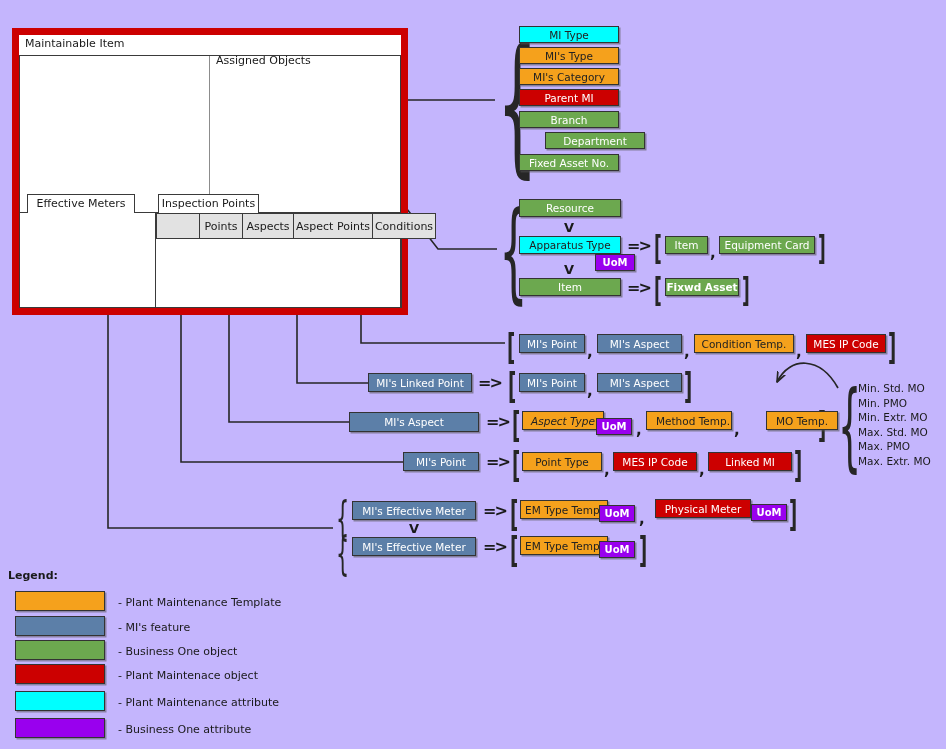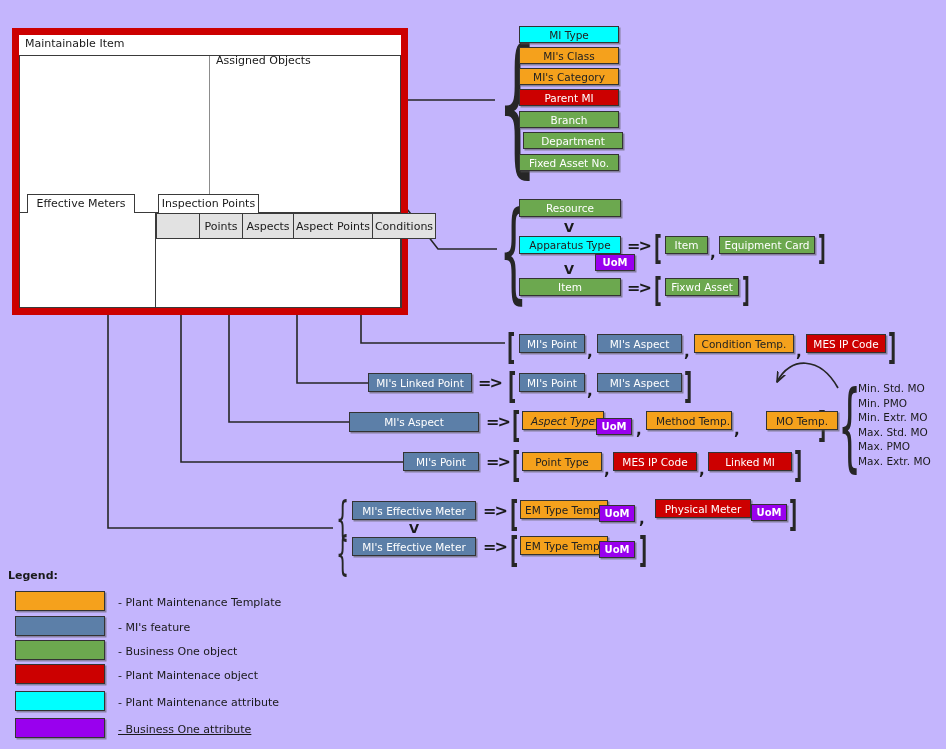--- a/index.html
+++ b/index.html
@@ -293,25 +293,25 @@
 
   <div class="ip-head" style="left:156px; top:213px; width:44px;"></div>
   <div class="ip-head" style="left:199px; top:213px; width:44px;">Points</div>
   <div class="ip-head" style="left:242px; top:213px; width:52px;">Aspects</div>
   <div class="ip-head" style="left:293px; top:213px; width:80px;">Aspect Points</div>
   <div class="ip-head" style="left:372px; top:213px; width:64px;">Conditions</div>
 
   <div class="glyph" style="left:497px; top:28px; font-size:152px; transform:scaleX(0.42); transform-origin:left top;">{</div>
 
   <div class="node c-cyan" style="left:519px; top:26px;  width:100px; height:17px;">MI Type</div>
-  <div class="node c-orange" style="left:519px; top:47px;  width:100px; height:17px;">MI's Class</div>
+  <div class="node c-orange" style="left:519px; top:47px;  width:100px; height:17px;">MI's Type</div>
   <div class="node c-orange" style="left:519px; top:68px;  width:100px; height:17px;">MI's Category</div>
   <div class="node c-red" style="left:519px; top:89px;  width:100px; height:17px;">Parent MI</div>
   <div class="node c-green" style="left:519px; top:111px; width:100px; height:17px;">Branch</div>
-  <div class="node c-green" style="left:523px; top:132px; width:100px; height:17px;text-align:center;">Department</div>
+  <div class="node c-green" style="left:545px; top:132px; width:100px; height:17px;text-align:center;">Department</div>
   <div class="node c-green" style="left:519px; top:154px; width:100px; height:17px;">Fixed Asset No.</div>
 
   <div class="glyph" style="left:499px; top:198px; font-size:108px; transform:scaleX(0.42); transform-origin:left top;">{</div>
 
   <div class="node c-green" style="left:519px; top:199px; width:102px; height:18px;">Resource</div>
   <div class="vee" style="left:564px; top:220px;">V</div>
 
   <div class="node c-cyan" style="left:519px; top:236px; width:102px; height:18px;">Apparatus Type</div>
   <div class="node c-purple uom-chip" style="left:595px; top:254px; width:40px; height:17px;">UoM</div>
   <div class="arrow-eq" style="left:627px; top:236px;">=&gt;</div>
@@ -319,21 +319,21 @@
   <div class="node c-green" style="left:665px; top:236px; width:43px; height:18px;">Item</div>
   <div class="comma" style="left:710px; top:244px;">,</div>
   <div class="node c-green" style="left:719px; top:236px; width:96px; height:18px;">Equipment Card</div>
   <div class="glyph bracket" style="left:818px; top:231px; font-size:34px; transform:scaleX(0.5); transform-origin:left top;">]</div>
 
   <div class="vee" style="left:564px; top:262px;">V</div>
 
   <div class="node c-green" style="left:519px; top:278px; width:102px; height:18px;">Item</div>
   <div class="arrow-eq" style="left:627px; top:278px;">=&gt;</div>
   <div class="glyph bracket" style="left:654px; top:273px; font-size:34px; transform:scaleX(0.5); transform-origin:left top;">[</div>
-  <div class="node c-green" style="left:665px; top:278px; width:74px; height:18px;">Fixwd Asset</div>
+  <div class="node c-green" style="left:665px; top:278px; width:74px; height:18px;font-weight:bold;">Fixwd Asset</div>
   <div class="glyph bracket" style="left:742px; top:273px; font-size:34px; transform:scaleX(0.5); transform-origin:left top;">]</div>
 
   <div class="glyph bracket" style="left:507px; top:329px; font-size:36px; transform:scaleX(0.5); transform-origin:left top;">[</div>
   <div class="node c-blue" style="left:519px; top:334px; width:66px; height:19px;">MI's Point</div>
   <div class="comma" style="left:587px; top:343px;">,</div>
   <div class="node c-blue" style="left:597px; top:334px; width:85px; height:19px;">MI's Aspect</div>
   <div class="comma" style="left:684px; top:343px;">,</div>
   <div class="node c-orange" style="left:694px; top:334px; width:100px; height:19px;">Condition Temp.</div>
   <div class="comma" style="left:796px; top:343px;">,</div>
   <div class="node c-red" style="left:806px; top:334px; width:80px; height:19px;">MES IP Code</div>
@@ -411,15 +411,15 @@
   <div class="legend-swatch" style="top:640px; background:#6CA84F;"></div>
   <div class="legend-label" style="top:645px;">- Business One object</div>
 
   <div class="legend-swatch" style="top:664px; background:#CC0000;"></div>
   <div class="legend-label" style="top:669px;">- Plant Maintenace object</div>
 
   <div class="legend-swatch" style="top:691px; background:#00FFFF;"></div>
   <div class="legend-label" style="top:696px;">- Plant Maintenance attribute</div>
 
   <div class="legend-swatch" style="top:718px; background:#9900EE;"></div>
-  <div class="legend-label" style="top:723px;text-decoration:underline;">- Business One attribute</div>
+  <div class="legend-label" style="top:723px;">- Business One attribute</div>
 
 </div>
 
 </body></html>

